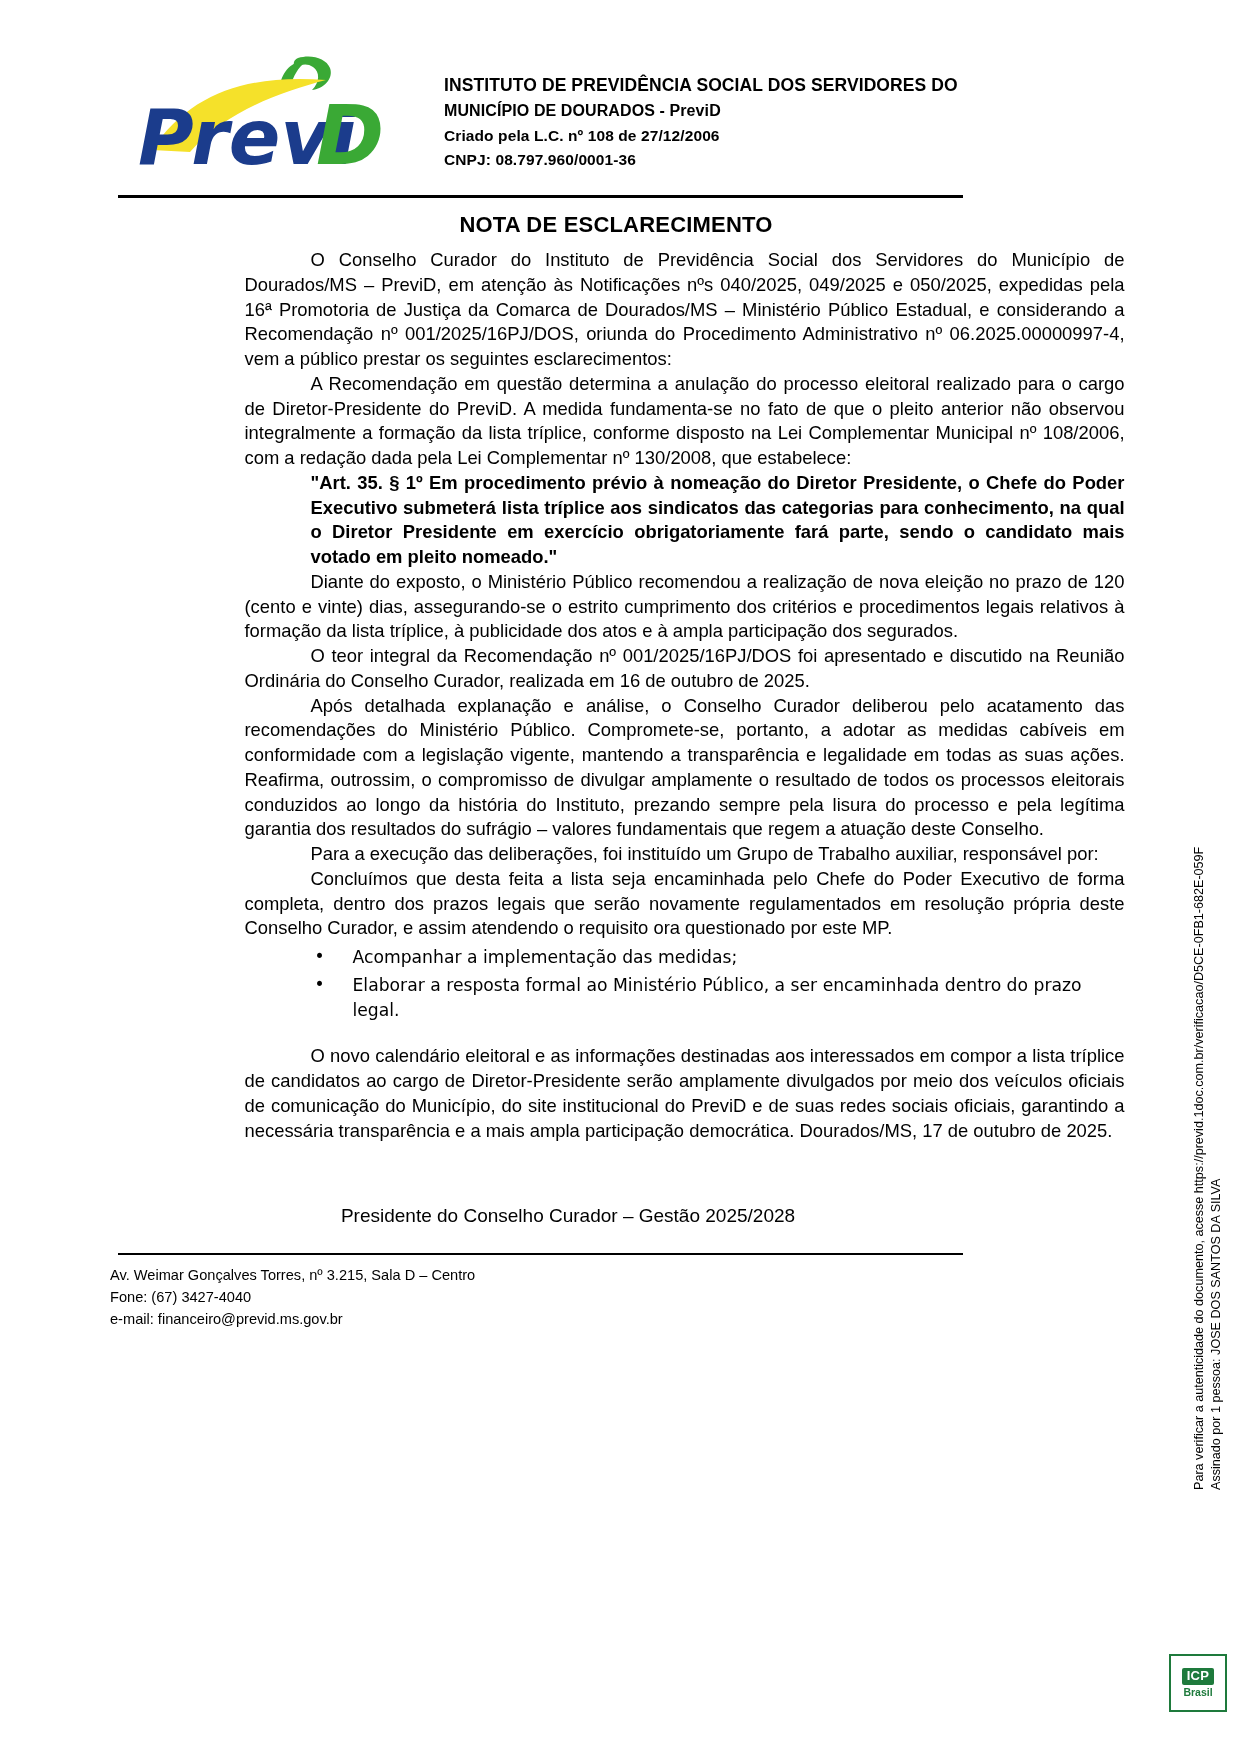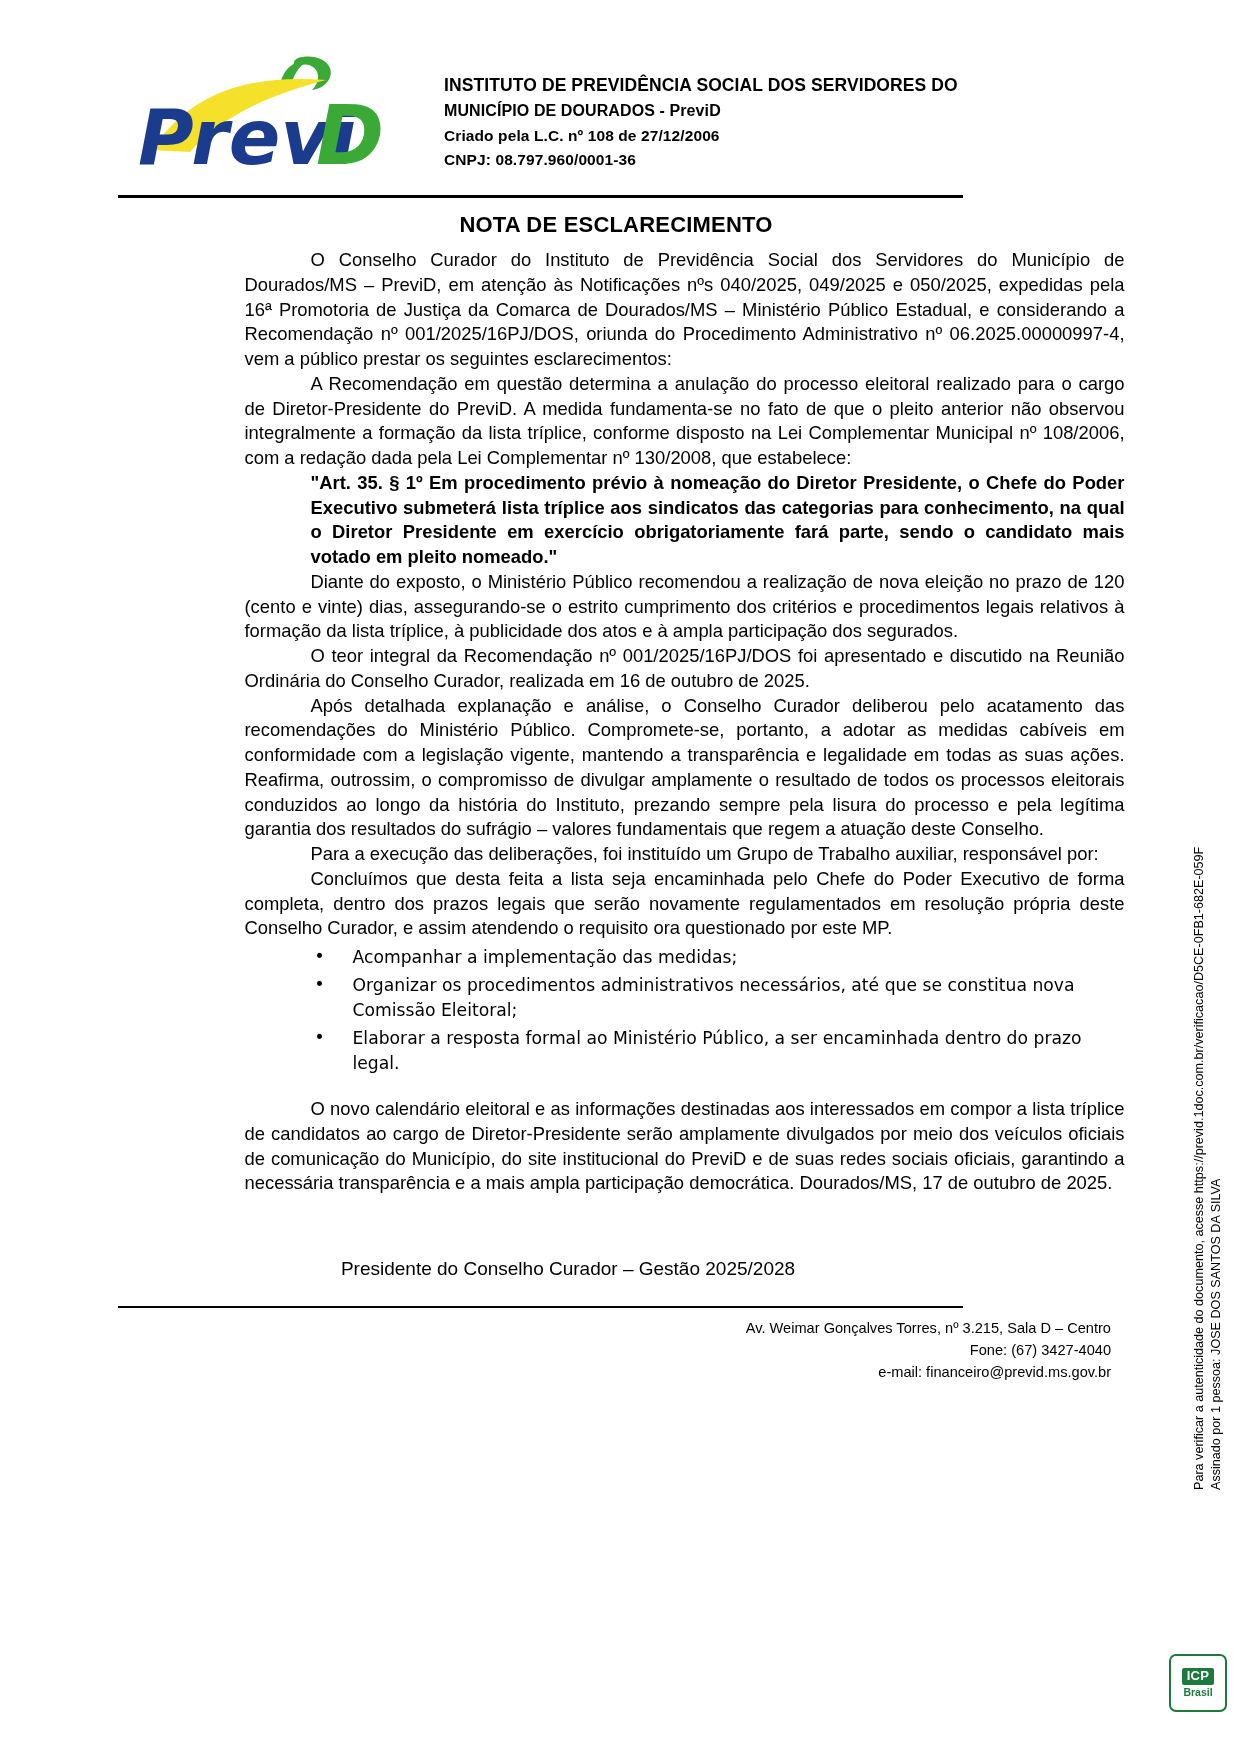--- a/index.html
+++ b/index.html
@@ -129,21 +129,21 @@
   }
 
   .rule-bottom {
     width: 845px;
     margin: 26px 0 0 118px;
     border-top: 2.5px solid #000;
   }
 
   
   .footer {
-    text-align: right;
+    text-align: left;
     padding-left: 110px;
     padding-right: 130px;
     margin-top: 10px;
   }
   .footer div {
     font-size: 14.6px;
     line-height: 1.5;
   }
 
   
@@ -166,21 +166,21 @@
   .side-line-1 { left: 30px; top: 660px; }
   .side-line-2 { left: 13px; top: 660px; }
 
   .icp-badge {
     position: absolute;
     right: 14px;
     bottom: 42px;
     width: 54px;
     height: 54px;
     border: 2px solid #1e7a3c;
-    border-radius: 7px;
+    border-radius: 0;
     background: #ffffff;
     display: flex;
     flex-direction: column;
     align-items: center;
     justify-content: center;
   }
   .icp-top {
     background: #1e7a3c;
     color: #fff;
     font-size: 13px;
@@ -235,21 +235,20 @@
     <p class="body-par">A Recomendação em questão determina a anulação do processo eleitoral realizado para o cargo de Diretor-Presidente do PreviD. A medida fundamenta-se no fato de que o pleito anterior não observou integralmente a formação da lista tríplice, conforme disposto na Lei Complementar Municipal nº 108/2006, com a redação dada pela Lei Complementar nº 130/2008, que estabelece:</p>
     <p class="quote">"Art. 35. § 1º Em procedimento prévio à nomeação do Diretor Presidente, o Chefe do Poder Executivo submeterá lista tríplice aos sindicatos das categorias para conhecimento, na qual o Diretor Presidente em exercício obrigatoriamente fará parte, sendo o candidato mais votado em pleito nomeado."</p>
     <p class="body-par">Diante do exposto, o Ministério Público recomendou a realização de nova eleição no prazo de 120 (cento e vinte) dias, assegurando-se o estrito cumprimento dos critérios e procedimentos legais relativos à formação da lista tríplice, à publicidade dos atos e à ampla participação dos segurados.</p>
     <p class="body-par">O teor integral da Recomendação nº 001/2025/16PJ/DOS foi apresentado e discutido na Reunião Ordinária do Conselho Curador, realizada em 16 de outubro de 2025.</p>
     <p class="body-par">Após detalhada explanação e análise, o Conselho Curador deliberou pelo acatamento das recomendações do Ministério Público. Compromete-se, portanto, a adotar as medidas cabíveis em conformidade com a legislação vigente, mantendo a transparência e legalidade em todas as suas ações. Reafirma, outrossim, o compromisso de divulgar amplamente o resultado de todos os processos eleitorais conduzidos ao longo da história do Instituto, prezando sempre pela lisura do processo e pela legítima garantia dos resultados do sufrágio – valores fundamentais que regem a atuação deste Conselho.</p>
     <p class="body-par">Para a execução das deliberações, foi instituído um Grupo de Trabalho auxiliar, responsável por:</p>
     <p class="body-par">Concluímos que desta feita a lista seja encaminhada pelo Chefe do Poder Executivo de forma completa, dentro dos prazos legais que serão novamente regulamentados em resolução própria deste Conselho Curador, e assim atendendo o requisito ora questionado por este MP.</p>
 
     <ul class="gt-list">
       <li>Acompanhar a implementação das medidas;</li>
-      <li>Organizar os procedimentos administrativos necessários, até que se constitua nova Comissão Eleitoral;</li>
       <li>Elaborar a resposta formal ao Ministério Público, a ser encaminhada dentro do prazo legal.</li>
     </ul>
 
     <div class="gap-md"></div>
 
     <p class="body-par">O novo calendário eleitoral e as informações destinadas aos interessados em compor a lista tríplice de candidatos ao cargo de Diretor-Presidente serão amplamente divulgados por meio dos veículos oficiais de comunicação do Município, do site institucional do PreviD e de suas redes sociais oficiais, garantindo a necessária transparência e a mais ampla participação democrática. Dourados/MS, 17 de outubro de 2025.</p>
   </div>
 
   <div class="signature">
     <div class="sig-role">Presidente do Conselho Curador – Gestão 2025/2028</div>

